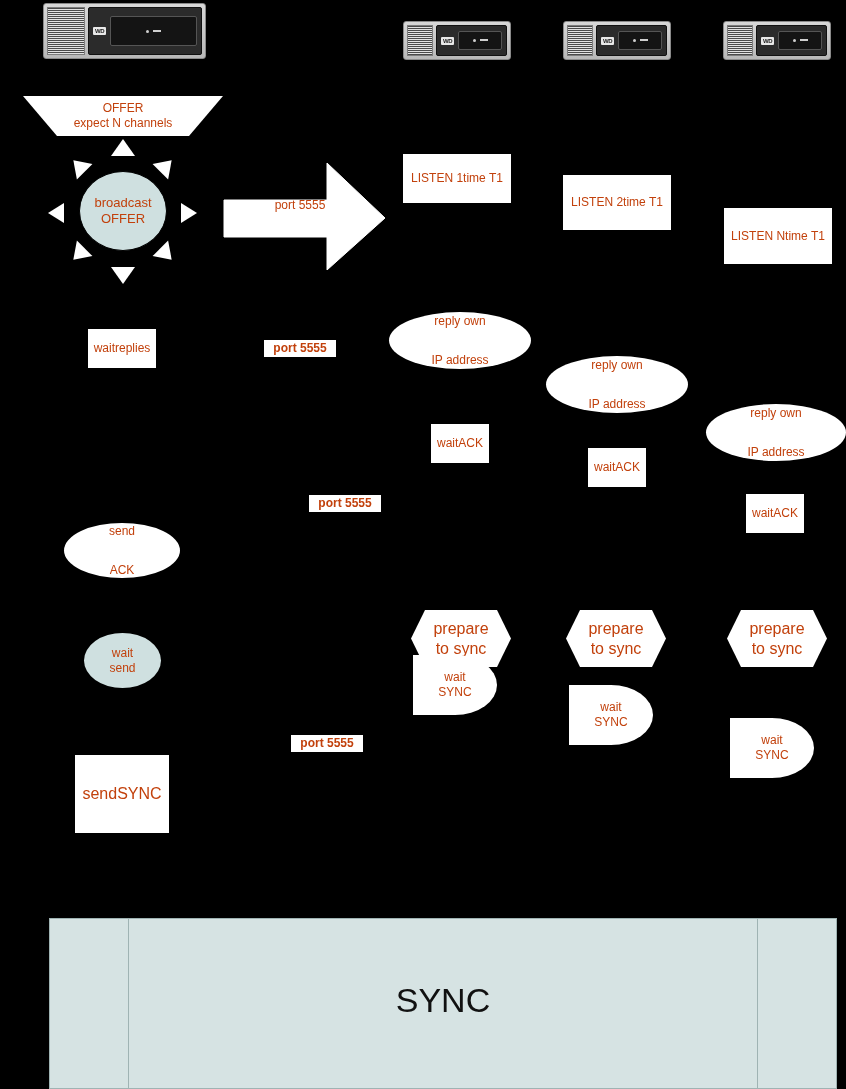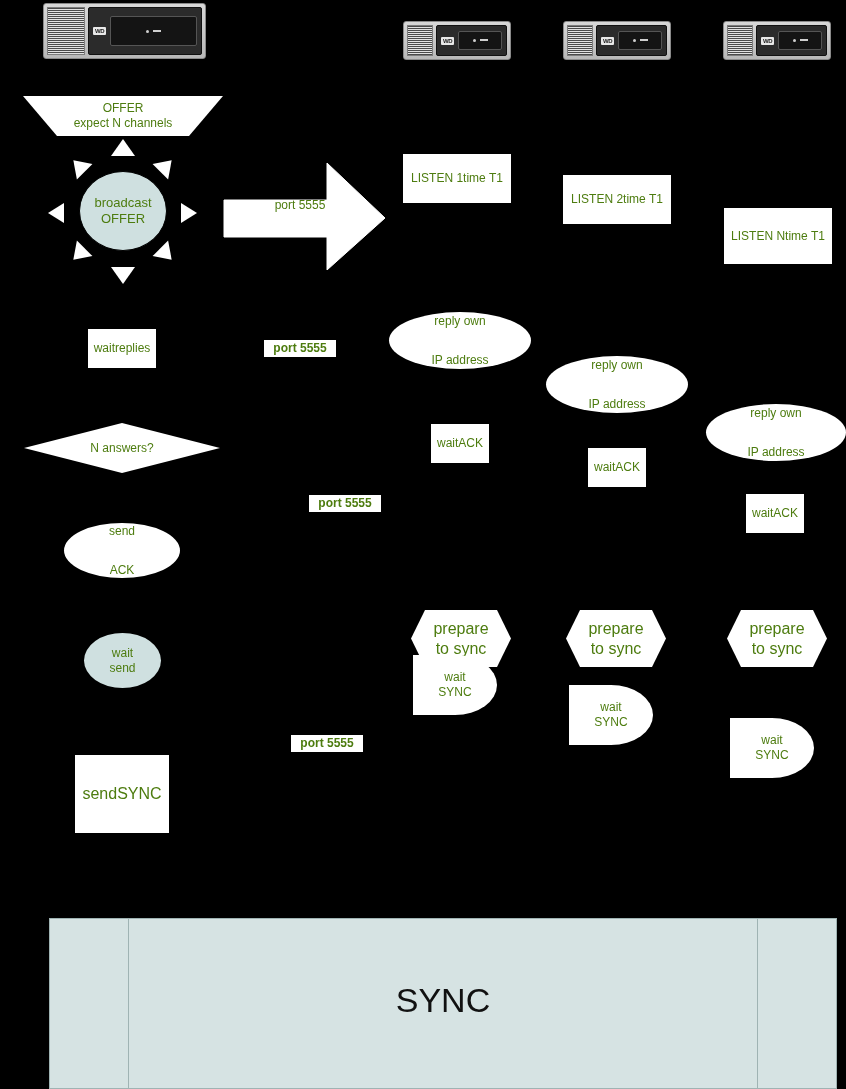--- a/index.html
+++ b/index.html
@@ -22,21 +22,21 @@
     height: 1089px;
   }
   .node {
     position: absolute;
     box-sizing: border-box;
     display: flex;
     align-items: center;
     justify-content: center;
     text-align: center;
     line-height: 1.25;
-    color: #4d7c0f;
+    color: #c2410c;
   }
 
   
   .device {
     position: absolute;
     background: linear-gradient(#d8d8d8, #b8b8b8);
     border: 1px solid #8a8a8a;
     border-radius: 3px;
     box-sizing: border-box;
     display: flex;
@@ -252,23 +252,20 @@
   </svg>
   <div class="node" style="left:240px; top:196px; width:120px; height:18px; font-size:12px;">
     <span>port 5555</span>
   </div>
 
   <div class="node rect-white" style="left:88px; top:329px; width:68px; height:39px;">
     <span>wait</span>
     <span>replies</span>
   </div>
 
-  <div class="node diamond" style="left:24px; top:423px; width:196px; height:50px;">
-    <span>N answers?</span>
-  </div>
 
   <div class="node ellipse" style="left:64px; top:523px; width:116px; height:55px;">
     <span>send</span>
     <span>ACK</span>
   </div>
 
   <div class="node ellipse-tint" style="left:84px; top:633px; width:77px; height:55px;">
     <span>wait</span>
     <span>send</span>
   </div>
@@ -302,21 +299,21 @@
   </div>
   <div class="node hex" style="left:411px; top:570px; width:100px; height:57px;">
     <span>prepare</span>
     <span>to sync</span>
   </div>
   <div class="node delay" style="left:413px; top:655px; width:84px; height:60px;">
     <span>wait</span>
     <span>SYNC</span>
   </div>
 
-  <div class="node rect-white" style="left:563px; top:175px; width:108px; height:49px;">
+  <div class="node rect-white" style="left:563px; top:175px; width:108px; height:55px;">
     <span>LISTEN 2</span>
     <span>time T1</span>
   </div>
   <div class="node ellipse" style="left:546px; top:356px; width:142px; height:57px;">
     <span>reply own</span>
     <span>IP address</span>
   </div>
   <div class="node rect-white" style="left:588px; top:448px; width:58px; height:39px;">
     <span>wait</span>
     <span>ACK</span>

